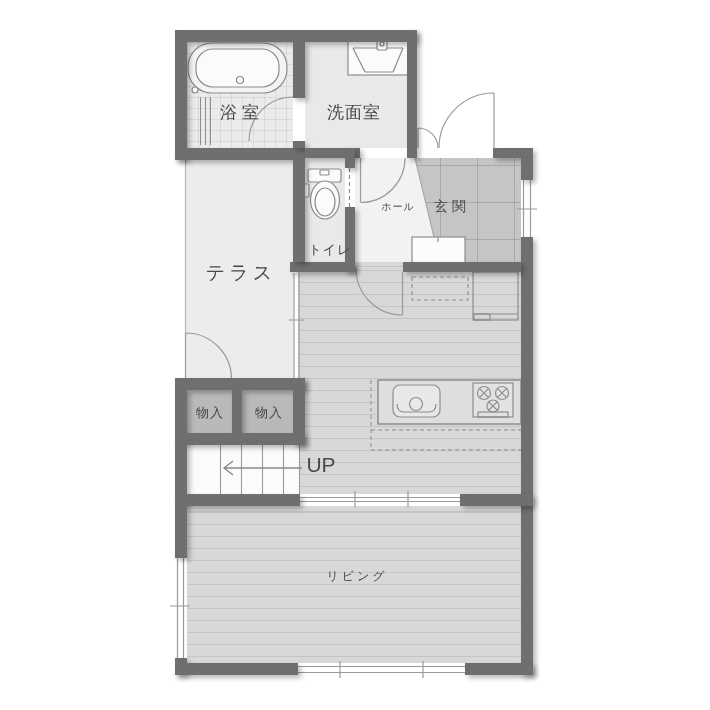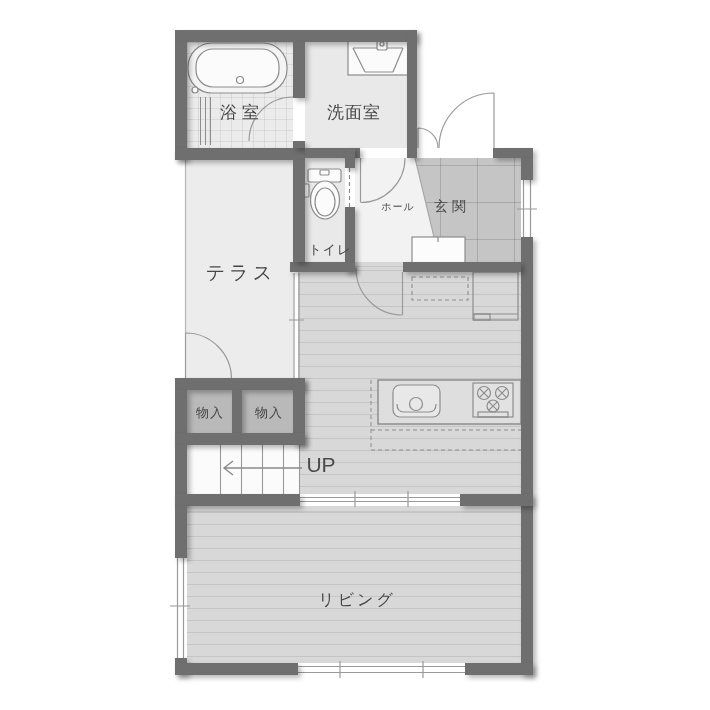--- a/index.html
+++ b/index.html
@@ -155,15 +155,15 @@
 
   <div class="lbl" style="left:242px;top:101px;font-size:17px;letter-spacing:5px;">浴室</div>
   <div class="lbl" style="left:354px;top:101px;font-size:17px;letter-spacing:1px;">洗面室</div>
   <div class="lbl" style="left:330px;top:241px;font-size:13px;letter-spacing:1px;">トイレ</div>
   <div class="lbl" style="left:398px;top:200px;font-size:10px;letter-spacing:1px;">ホール</div>
   <div class="lbl" style="left:452px;top:198px;font-size:14px;letter-spacing:4px;">玄関</div>
   <div class="lbl" style="left:241px;top:254px;font-size:19px;letter-spacing:4px;margin-top:6px;">テラス</div>
   <div class="lbl" style="left:210px;top:404px;font-size:13px;letter-spacing:1px;">物入</div>
   <div class="lbl" style="left:269px;top:404px;font-size:13px;letter-spacing:1px;">物入</div>
   <div class="lbl" style="left:321px;top:453px;font-size:21px;color:#4a4a4a;">UP</div>
-  <div class="lbl" style="left:357px;top:590px;font-size:16px;letter-spacing:3px;">リビング</div>
+  <div class="lbl" style="left:357px;top:568px;font-size:12px;letter-spacing:3px;">リビング</div>
 
 </div>
 
 </body></html>

